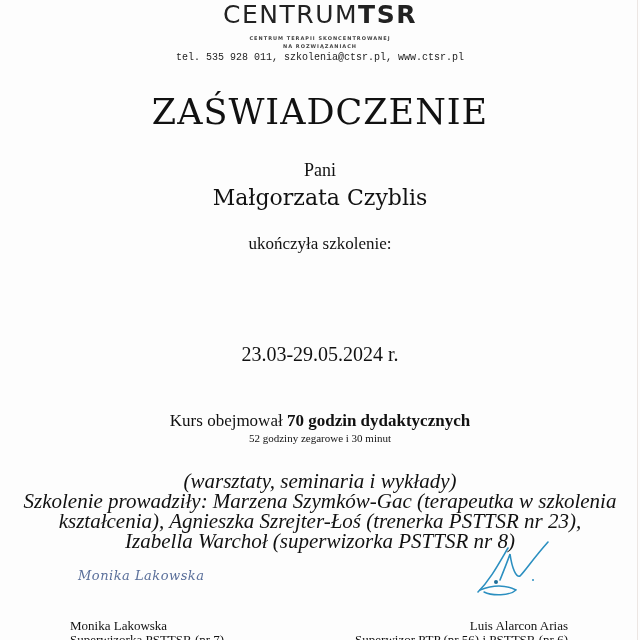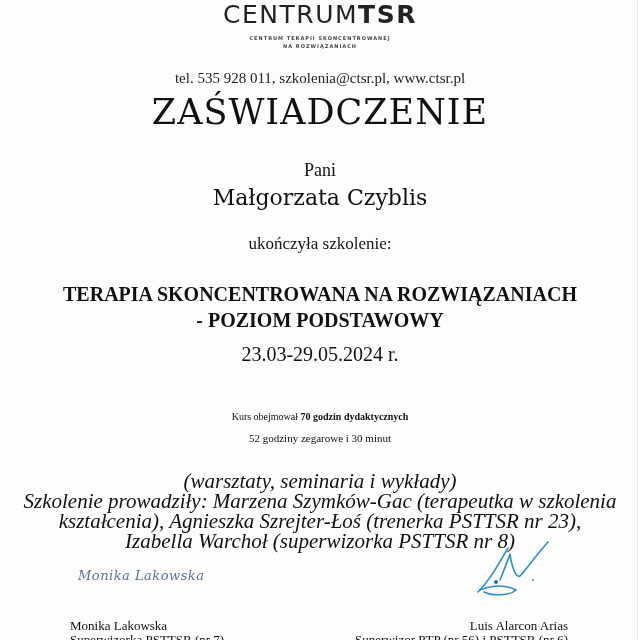--- a/index.html
+++ b/index.html
@@ -45,23 +45,23 @@
     .logo-sub {
       top: 34px;
       font-family: "DejaVu Sans", sans-serif;
       font-size: 5px;
       font-weight: bold;
       letter-spacing: 1px;
       color: #444;
       line-height: 8px;
     }
     .contact {
-      top: 70px;
-      font-family: Liberation Serif, serif;
-      font-size: 15px;
+      top: 52px;
+      font-family: Liberation Mono, monospace;
+      font-size: 10px;
       color: #222;
     }
     .title {
       top: 92px;
       font-family: "DejaVu Serif", serif;
       font-size: 35px;
       letter-spacing: 1px;
       color: #111;
     }
     .salutation {
@@ -87,21 +87,21 @@
       line-height: 26px;
     }
     .dates {
       top: 343px;
       font-family: "Liberation Serif", serif;
       font-size: 20px;
     }
     .hours {
       top: 411px;
       font-family: "Liberation Serif", serif;
-      font-size: 10px;
+      font-size: 17px;
     }
     .hours b { font-weight: bold; }
     .clock {
       top: 432px;
       font-family: "Liberation Serif", serif;
       font-size: 11px;
     }
     .details {
       top: 471px;
       font-family: "Liberation Serif", serif;
@@ -156,24 +156,20 @@
     <div>NA ROZWIĄZANIACH</div>
   </div>
   <div class="center contact">tel. 535 928 011, szkolenia@ctsr.pl, www.ctsr.pl</div>
 
   <div class="center title">ZAŚWIADCZENIE</div>
 
   <div class="center salutation">Pani</div>
   <div class="center name">Małgorzata Czyblis</div>
   <div class="center completed">ukończyła szkolenie:</div>
 
-  <div class="center course">
-    <div>TERAPIA SKONCENTROWANA NA ROZWIĄZANIACH</div>
-    <div>- POZIOM PODSTAWOWY</div>
-  </div>
 
   <div class="center dates">23.03-29.05.2024 r.</div>
 
   <div class="center hours">
     <span>Kurs obejmował </span><b>70 godzin dydaktycznych</b>
   </div>
   <div class="center clock">52 godziny zegarowe i 30 minut</div>
 
   <div class="center details">
     <div>(warsztaty, seminaria i wykłady)</div>

